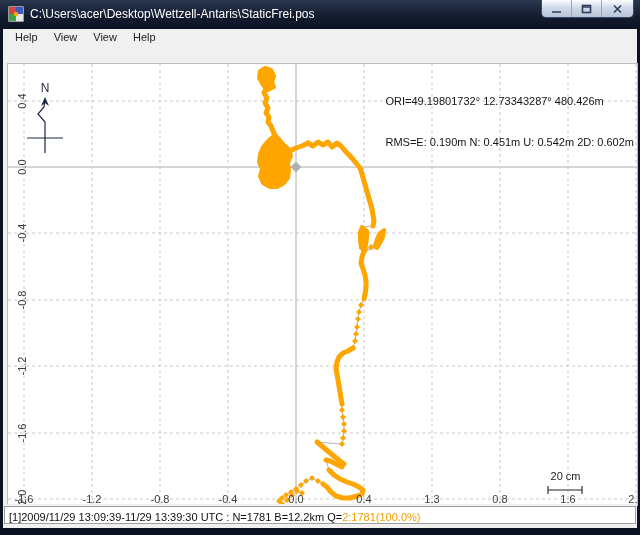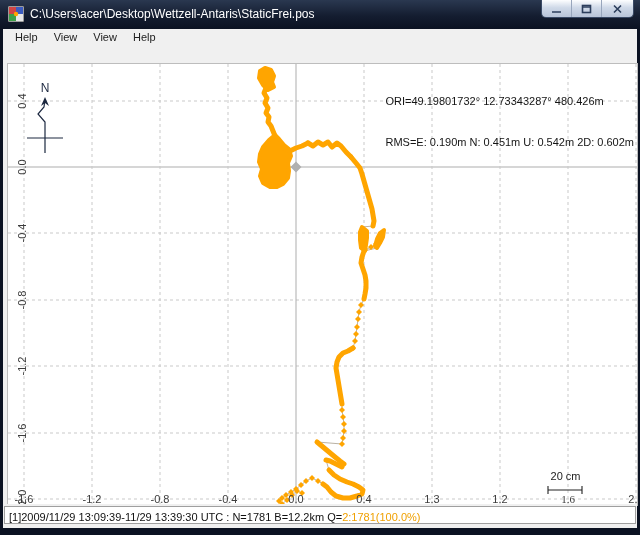--- a/index.html
+++ b/index.html
@@ -256,22 +256,22 @@
     <svg class="scalebar" width="55" height="12" viewBox="0 0 55 12">
       <path d="M5,2 V10 M39,2 V10 M5,6 H39" stroke="#222" stroke-width="1.1" fill="none"></path>
     </svg>
   <div class="xtick" style="left: 16px;">-1.6</div>
       <div class="xtick" style="left: 84px;">-1.2</div>
       <div class="xtick" style="left: 152px;">-0.8</div>
       <div class="xtick" style="left: 220px;">-0.4</div>
       <div class="xtick" style="left: 288px;">0.0</div>
       <div class="xtick" style="left: 356px;">0.4</div>
       <div class="xtick" style="left: 424px;">1.3</div>
-      <div class="xtick" style="left: 492px;">1.2</div>
-      <div class="xtick" style="left: 560px; font-family: Liberation Serif, serif;">1.6</div>
+      <div class="xtick" style="left: 492px;">0.8</div>
+      <div class="xtick" style="left: 560px;">1.6</div>
       <div class="xtick" style="left: 628px;">2.0</div>
       <div class="ytick" style="top: 37px;">0.4</div>
       <div class="ytick" style="top: 103px;">0.0</div>
       <div class="ytick" style="top: 169px;">-0.4</div>
       <div class="ytick" style="top: 236px;">-0.8</div>
       <div class="ytick" style="top: 302px;">-1.2</div>
       <div class="ytick" style="top: 369px;">-1.6</div>
       <div class="ytick" style="top: 435px;">-2.0</div>
     </div>
 

